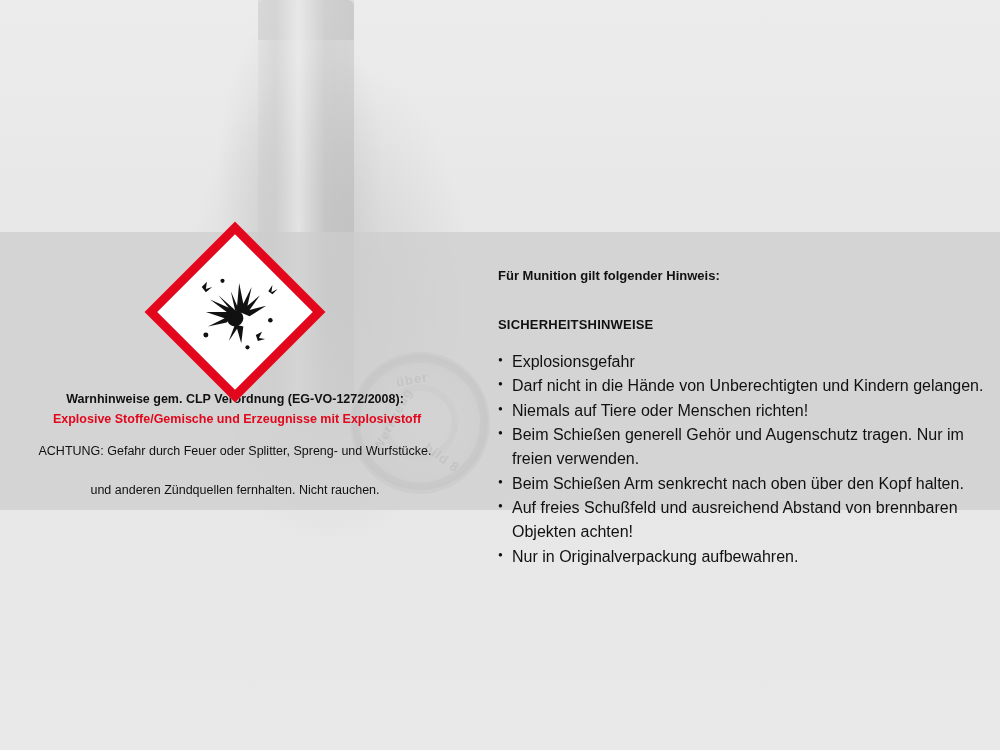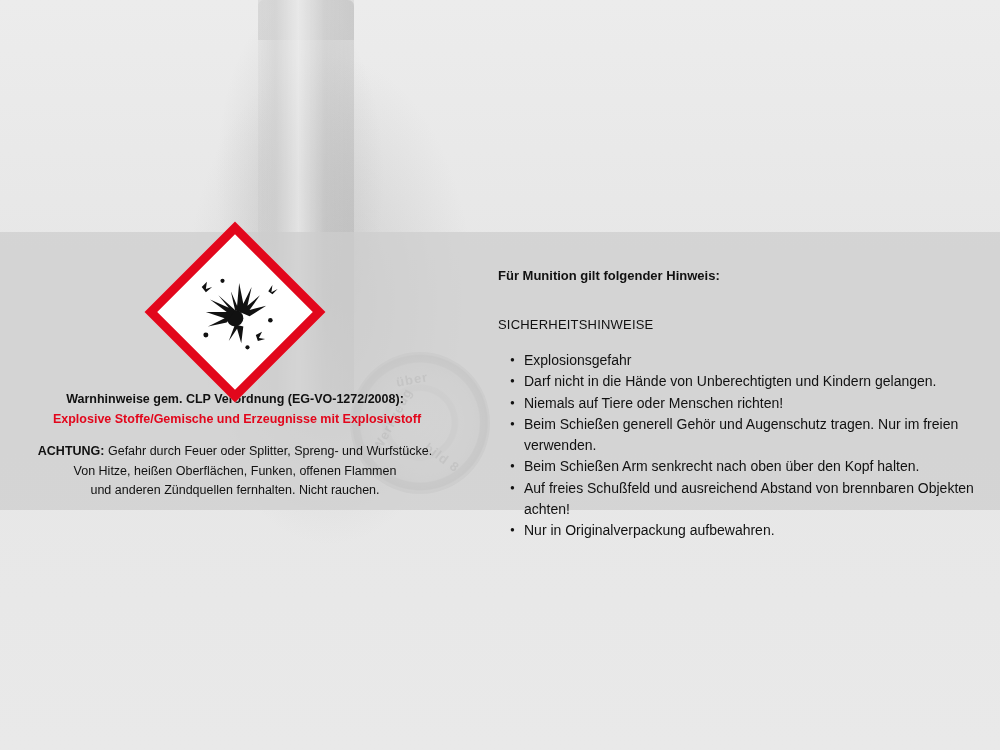--- a/index.html
+++ b/index.html
@@ -149,46 +149,46 @@
     color: #e2071c;
     margin: 0 0 14px 4px;
     line-height: 1.45;
   }
   .warn-body {
     font-size: 12.5px;
     color: #111111;
     line-height: 1.55;
     margin: 0;
   }
-  .warn-body b { font-weight: bold; }
+  .warn-body b { font-weight: normal; }
 
   
   .right-col {
     position: absolute;
     left: 498px;
     top: 268px;
     width: 488px;
     color: #111111;
   }
   .r-head {
     font-size: 13px;
     font-weight: bold;
     margin: 0 0 34px 0;
   }
   .r-sub {
     font-size: 13px;
-    font-weight: normal;
+    font-weight: bold;
     letter-spacing: 0.2px;
     margin: 0 0 18px 0;
   }
   .r-list {
     list-style: none;
-    margin: 12px;
+    margin: 0;
     padding: 0;
-    font-size: 14px;
+    font-size: 16px;
     line-height: 1.52;
   }
   .r-list li {
     position: relative;
     padding-left: 14px;
   }
   .r-list li::before {
     content: "\25CF";
     position: absolute;
     left: 0;
@@ -234,21 +234,21 @@
             <circle cx="62" cy="84" r="2"></circle>
           </g>
         </svg>
       </div>
     </div>
     <p class="warn-title">Warnhinweise gem. CLP Verordnung (EG-VO-1272/2008):</p>
     <p class="warn-sub">Explosive Stoffe/Gemische und Erzeugnisse mit Explosivstoff</p>
     <p class="warn-body">
       <b>ACHTUNG:</b>
       <span>Gefahr durch Feuer oder Splitter, Spreng- und Wurfstücke.</span><br>
-      <span>Von Hitze, heißen Oberflächen, Funken, offenen Flammen</span><br>
+      <br>
       <span>und anderen Zündquellen fernhalten. Nicht rauchen.</span>
     </p>
   </div>
 
   <div class="right-col">
     <p class="r-head">Für Munition gilt folgender Hinweis:</p>
     <p class="r-sub">SICHERHEITSHINWEISE</p>
     <ul class="r-list">
       <li>Explosionsgefahr</li>
       <li>Darf nicht in die Hände von Unberechtigten und Kindern gelangen.</li>

